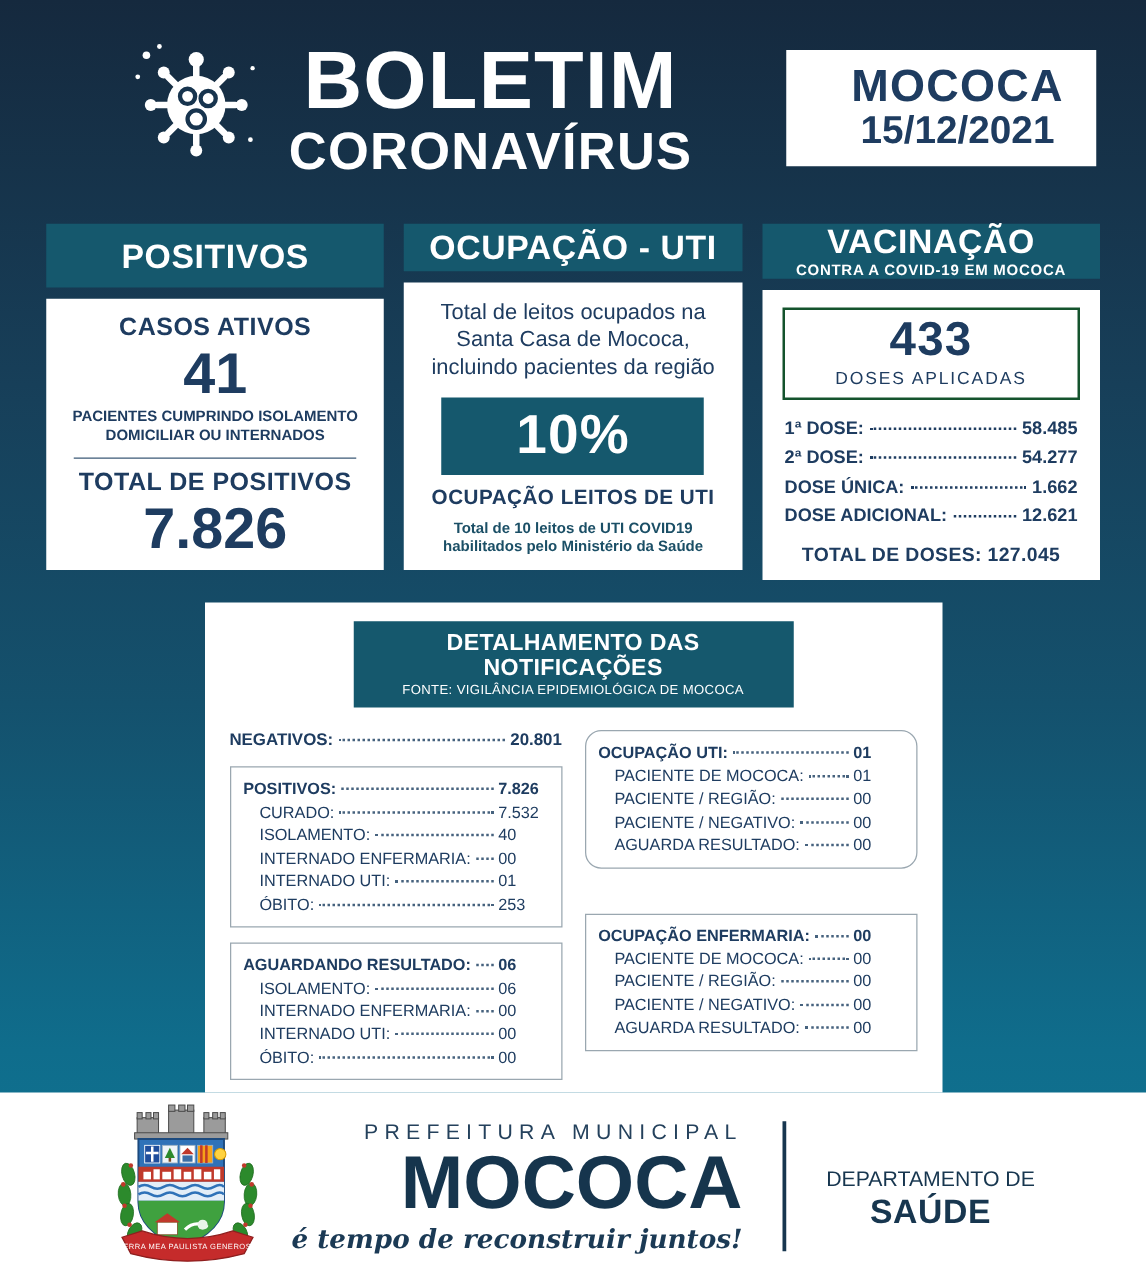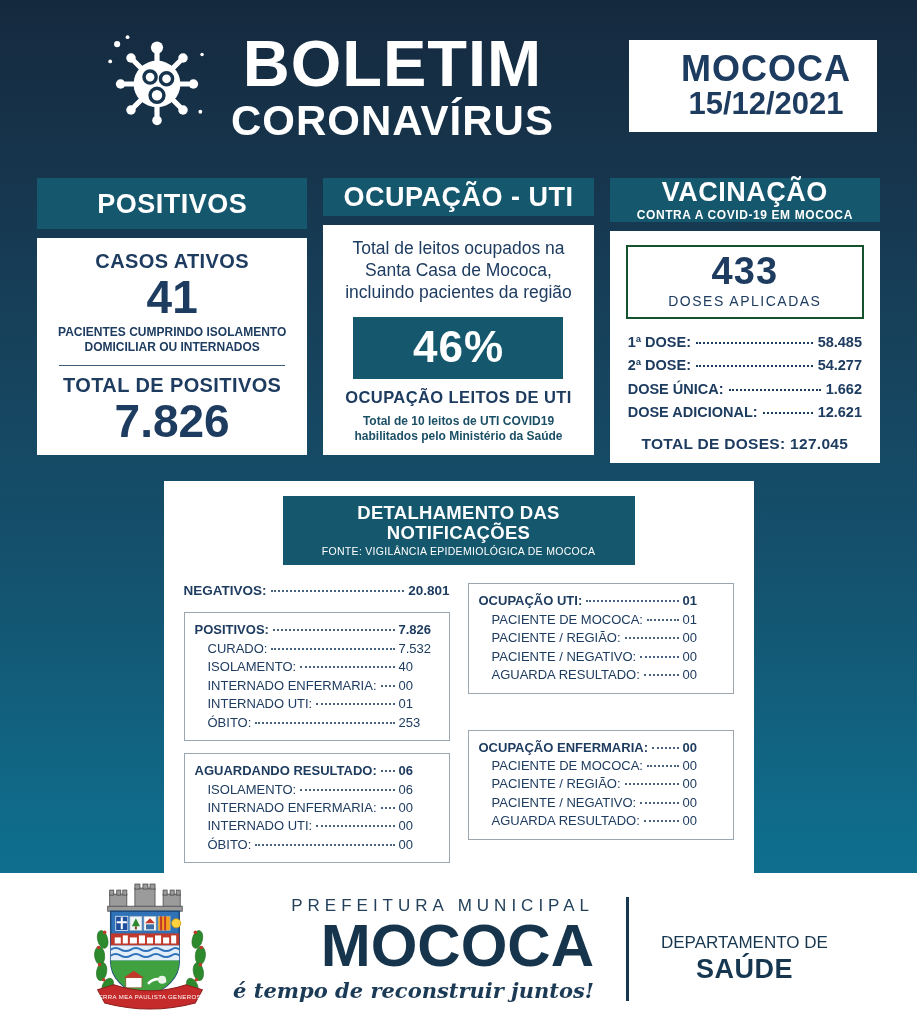--- a/index.html
+++ b/index.html
@@ -57,21 +57,21 @@
   .panel-h .st{ font-size:10.5px; margin-top:2px; letter-spacing:.3px;}
   .cols{ display:flex; gap:18px; margin-top:16px;}
   .col{ flex:1; }
   .srow, .grow{ display:flex; align-items:baseline; font-size:13px; line-height:1.42;}
   .srow{ font-weight:bold; font-size:13.5px;}
   .srow .dots,.grow .dots{ flex:1; border-bottom:2px dotted #46627e; margin:0 4px; transform:translateY(-3px);}
   .srow .val,.grow .val{ flex:0 0 40px; text-align:left;}
   .gbox{ border:1.5px solid #9aa7b0; padding:8px 10px; margin-top:12px;}
   .grow.head{ font-weight:bold; }
   .grow.sub{ padding-left:13px; }
-  .col-right .gbox:first-child{ margin-top:2px;}
+  .col-right .gbox:first-child{ margin-top:2px;border-radius:13px;}
   .col-right .gbox + .gbox{ margin-top:36px;}
   
   .footer{
     margin-top:auto; background:#fff; height:156px; display:flex; align-items:center;
     justify-content:center; gap:22px; padding:0 30px;
   }
   .brand{ text-align:right; color:#17364f; line-height:1;}
   .brand .pref{ font-size:17px; letter-spacing:5px; font-weight:500; color:#24415c;}
   .brand .moc{ font-size:60px; font-weight:bold; letter-spacing:0px; margin-top:2px; color:#16354d;}
   .brand .tag{ font-family:"DejaVu Serif", serif; font-style:italic; font-weight:bold; font-size:21px; margin-top:4px; color:#1b3a55;}
@@ -147,21 +147,21 @@
       </div>
     </div>
 
     <div class="card">
       <div class="card-h">
         <div class="t">OCUPAÇÃO - UTI</div>
       </div>
       <div class="card-b">
         <div class="uti-desc">Total de leitos ocupados na Santa Casa de Mococa, incluindo pacientes da região</div>
         <div class="pct-box">
-          <div class="v">46%</div>
+          <div class="v">10%</div>
         </div>
         <div class="uti-lbl">OCUPAÇÃO LEITOS DE UTI</div>
         <div class="uti-note">Total de 10 leitos de UTI COVID19 habilitados pelo Ministério da Saúde</div>
       </div>
     </div>
 
     <div class="card">
       <div class="card-h">
         <div class="t">VACINAÇÃO</div>
         <div class="st">CONTRA A COVID-19 EM MOCOCA</div>

